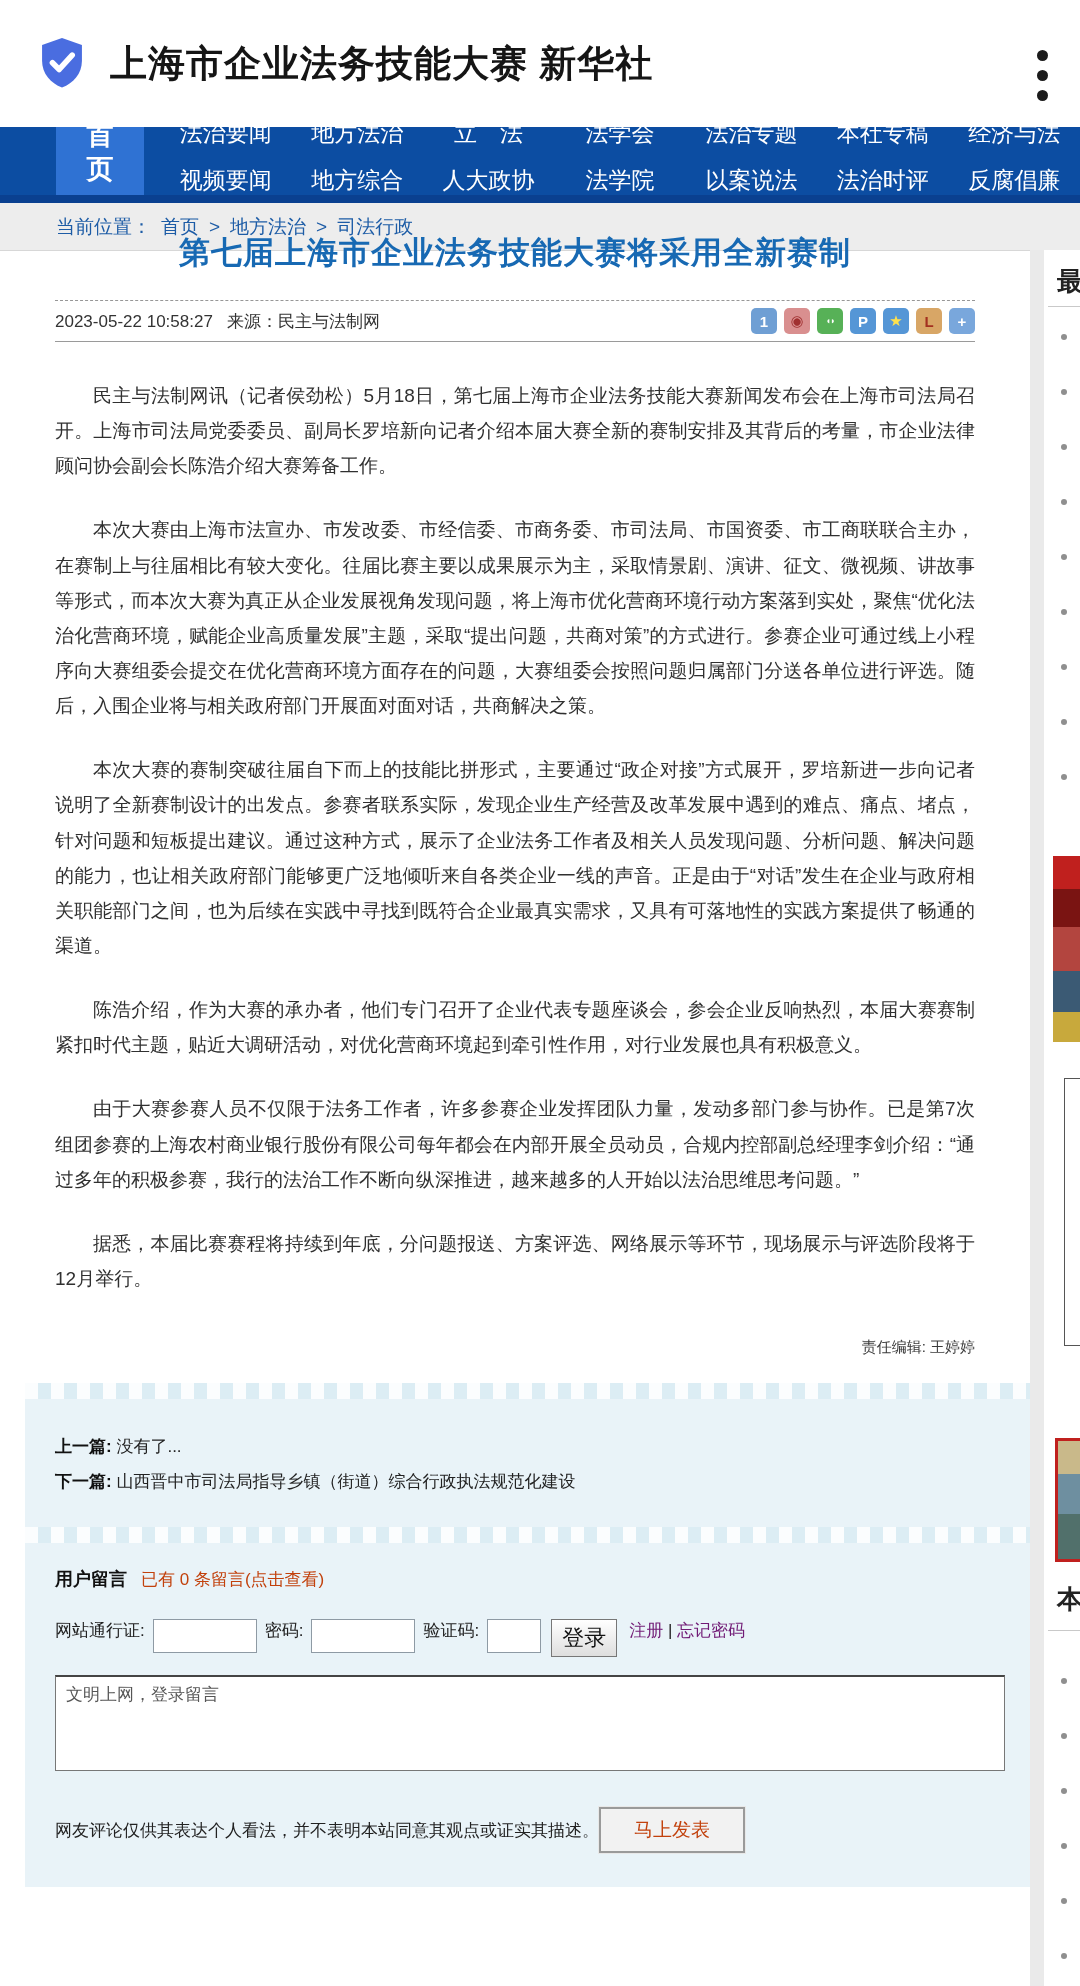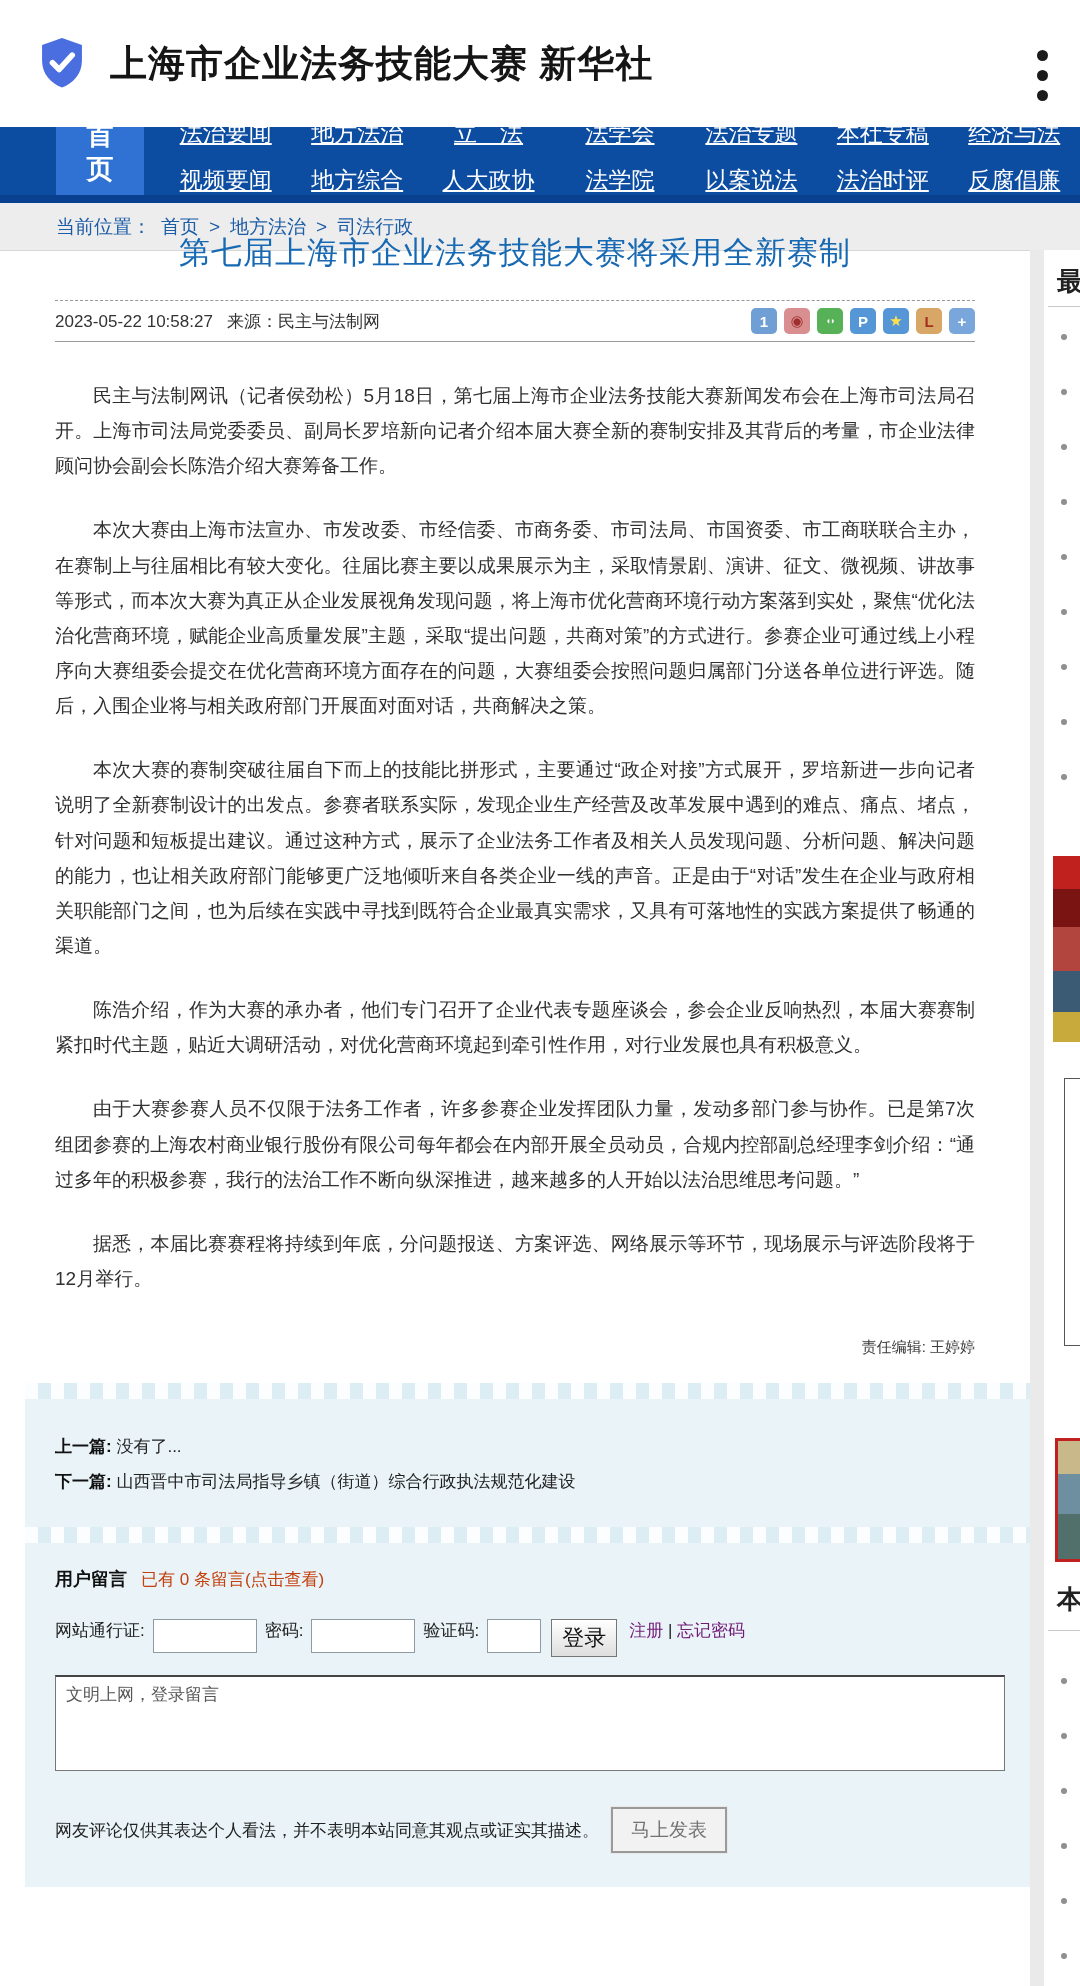--- a/index.html
+++ b/index.html
@@ -14,38 +14,38 @@
   .kebab { position:absolute; right:32px; top:50px; display:flex; flex-direction:column; gap:9px; cursor:pointer; }
   .kebab i { width:11px; height:11px; border-radius:50%; background:#1b1b1b; }
 
   
   .nav { position:relative; height:76px; background:#0c4da2; overflow:hidden; color:#fff; }
   .nav-strip { position:absolute; left:0; right:0; bottom:0; height:8px; background:#0a4090; }
   .nav-home { position:absolute; left:56px; top:0; bottom:8px; width:88px; background:#2f72d3;
     display:flex; flex-direction:column; align-items:center; font-weight:bold; font-size:27px; line-height:34px; }
   .nav-home .t { margin-top:-9px; }
   .nav-rows { margin-left:160px; }
-  .nav-row { display:flex;text-decoration:underline; }
+  .nav-row { display:flex; }
   .nav-row.r1 { margin-top:-9px; }
   .nav-row.r2 { margin-top:16px; }
   .nav-item { flex:1; text-align:center; font-size:23px; white-space:nowrap; cursor:pointer; }
 
   
   .crumb { height:48px; background:#ededed; border-bottom:1px solid #d7d7d7;
     display:flex; align-items:center; padding-left:56px; font-size:19px; color:#1d5ca6; gap:10px; }
   .crumb a { color:#1d5ca6; text-decoration:none; cursor:pointer; }
 
   
   .main { position:absolute; left:0; top:176px; width:1030px; padding:0 0 0 0; }
   .divider-v { position:absolute; left:1030px; top:250px; width:14px; height:1736px; background:#eaeaea; }
   .sidebar { position:absolute; left:1044px; top:250px; width:36px; height:1736px; background:#fff; }
 
   
   .article { padding:0 55px; }
-  .art-title { margin-top:56px; text-align:center; font-size:31px; font-weight:normal; color:#1769b3; letter-spacing:1px; }
+  .art-title { margin-top:56px; text-align:center; font-size:31px; font-weight:bold; color:#1769b3; letter-spacing:1px; }
   .meta { margin-top:26px; height:42px; display:flex; align-items:center; justify-content:space-between;
     border-top:1px dashed #979797; border-bottom:1px solid #9a9a9a; font-size:17px; color:#333; }
   .share { display:flex; gap:7px; align-items:center; }
   .sicon { width:26px; height:26px; border-radius:5px; display:flex; align-items:center; justify-content:center;
     color:#fff; font-size:15px; font-weight:bold; cursor:pointer; }
   .para { margin:29px 0; font-size:19px; line-height:1.85; color:#303030; text-align:justify; text-indent:2em; }
   .para.first { margin-top:36px; }
   .editor { margin-top:42px; text-align:right; font-size:15px; color:#3a3a3a; }
 
   
@@ -67,22 +67,22 @@
   .cm-form input[type=text],.cm-form input[type=password] { height:34px; border:1px solid #8e9aa4; background:#fff; padding:0 6px; font-size:16px; }
   .in-pass { width:104px; } .in-pwd { width:104px; } .in-captcha { width:54px; }
   .btn-login { height:38px; padding:0 10px; font-size:22px; color:#111; border:1px solid #777;
     background:linear-gradient(#ffffff,#dedede); cursor:pointer; margin-left:2px; }
   .cm-links { margin-left:4px; } .cm-links a { color:#701a75; text-decoration:none; cursor:pointer; }
   .cm-textarea { margin-top:18px; width:950px; height:96px; border:1px solid #777; border-top:2px solid #444;
     background:#fff; font-size:17px; color:#444; padding:6px 10px; resize:none;
     font-family:"Liberation Sans","DejaVu Sans",sans-serif; }
   .cm-textarea::placeholder { color:#555; opacity:1; }
   .cm-bottom { margin-top:32px; display:flex; align-items:center; font-size:17px; color:#222; }
-  .btn-submit { font-size:19px; color:#737373; padding:8px 18px; border:2px solid #9a9a9a; outline:1px solid #e8e8e8;
-    background:#f2f2f2; cursor:pointer;margin-left:12px; }
+  .btn-submit { font-size:19px; color:#c2410c; padding:8px 33px; border:2px solid #9a9a9a; outline:1px solid #e8e8e8;
+    background:#f2f2f2; cursor:pointer; }
 
   
   .sb-h { position:absolute; left:13px; font-size:26px; font-weight:bold; color:#222; white-space:nowrap; }
   .sb-h1 { top:14px; } .sb-h2 { top:1332px; }
   .sb-line { position:absolute; left:4px; width:60px; border-top:1px solid #c9c9c9; }
   .sb-line1 { top:56px; } .sb-line2 { top:1380px; }
   .sb-dot { position:absolute; left:17px; width:6px; height:6px; border-radius:50%; background:#8f8f8f; }
   .sb-redbig { position:absolute; left:9px; top:606px; width:48px; height:186px; background:#c0201e;
     background-image:linear-gradient(180deg,#c0201e 0 18%,#7a1412 18% 38%,#b3453f 38% 62%,#3b5a74 62% 84%,#c8a93c 84% 100%); }
   .sb-box { position:absolute; left:20px; top:828px; width:44px; height:268px; border:1px solid #555; background:#fff; }

